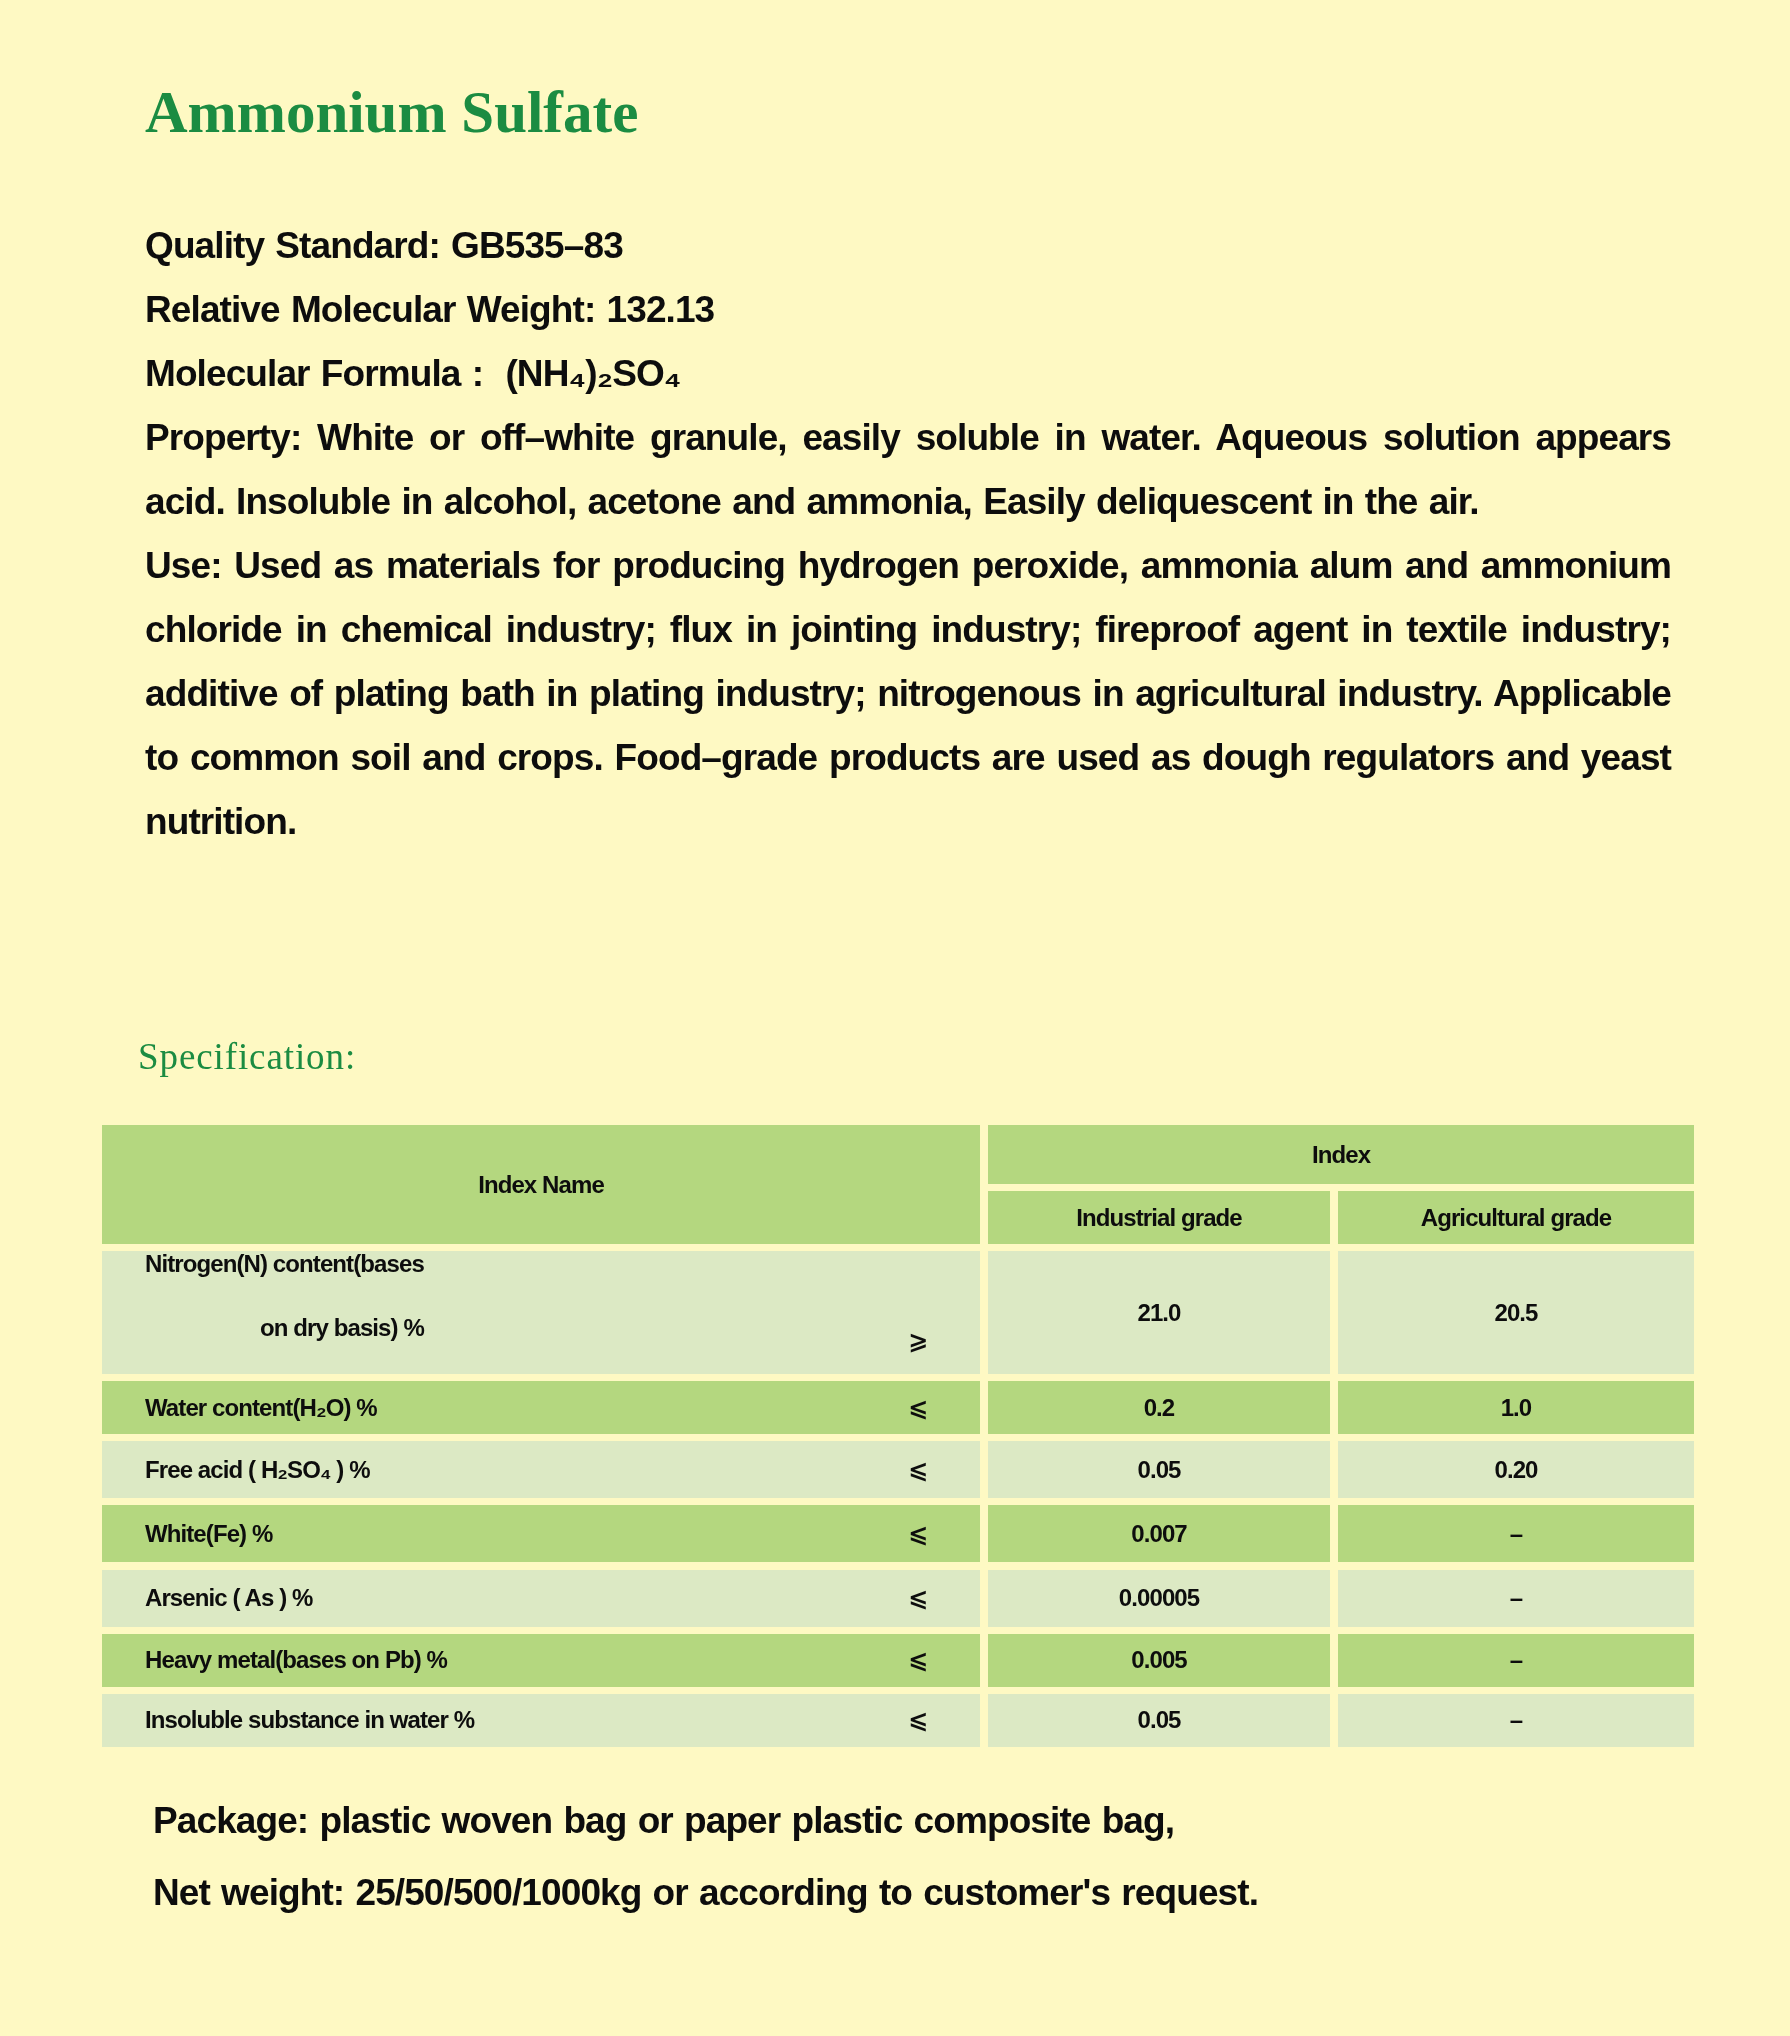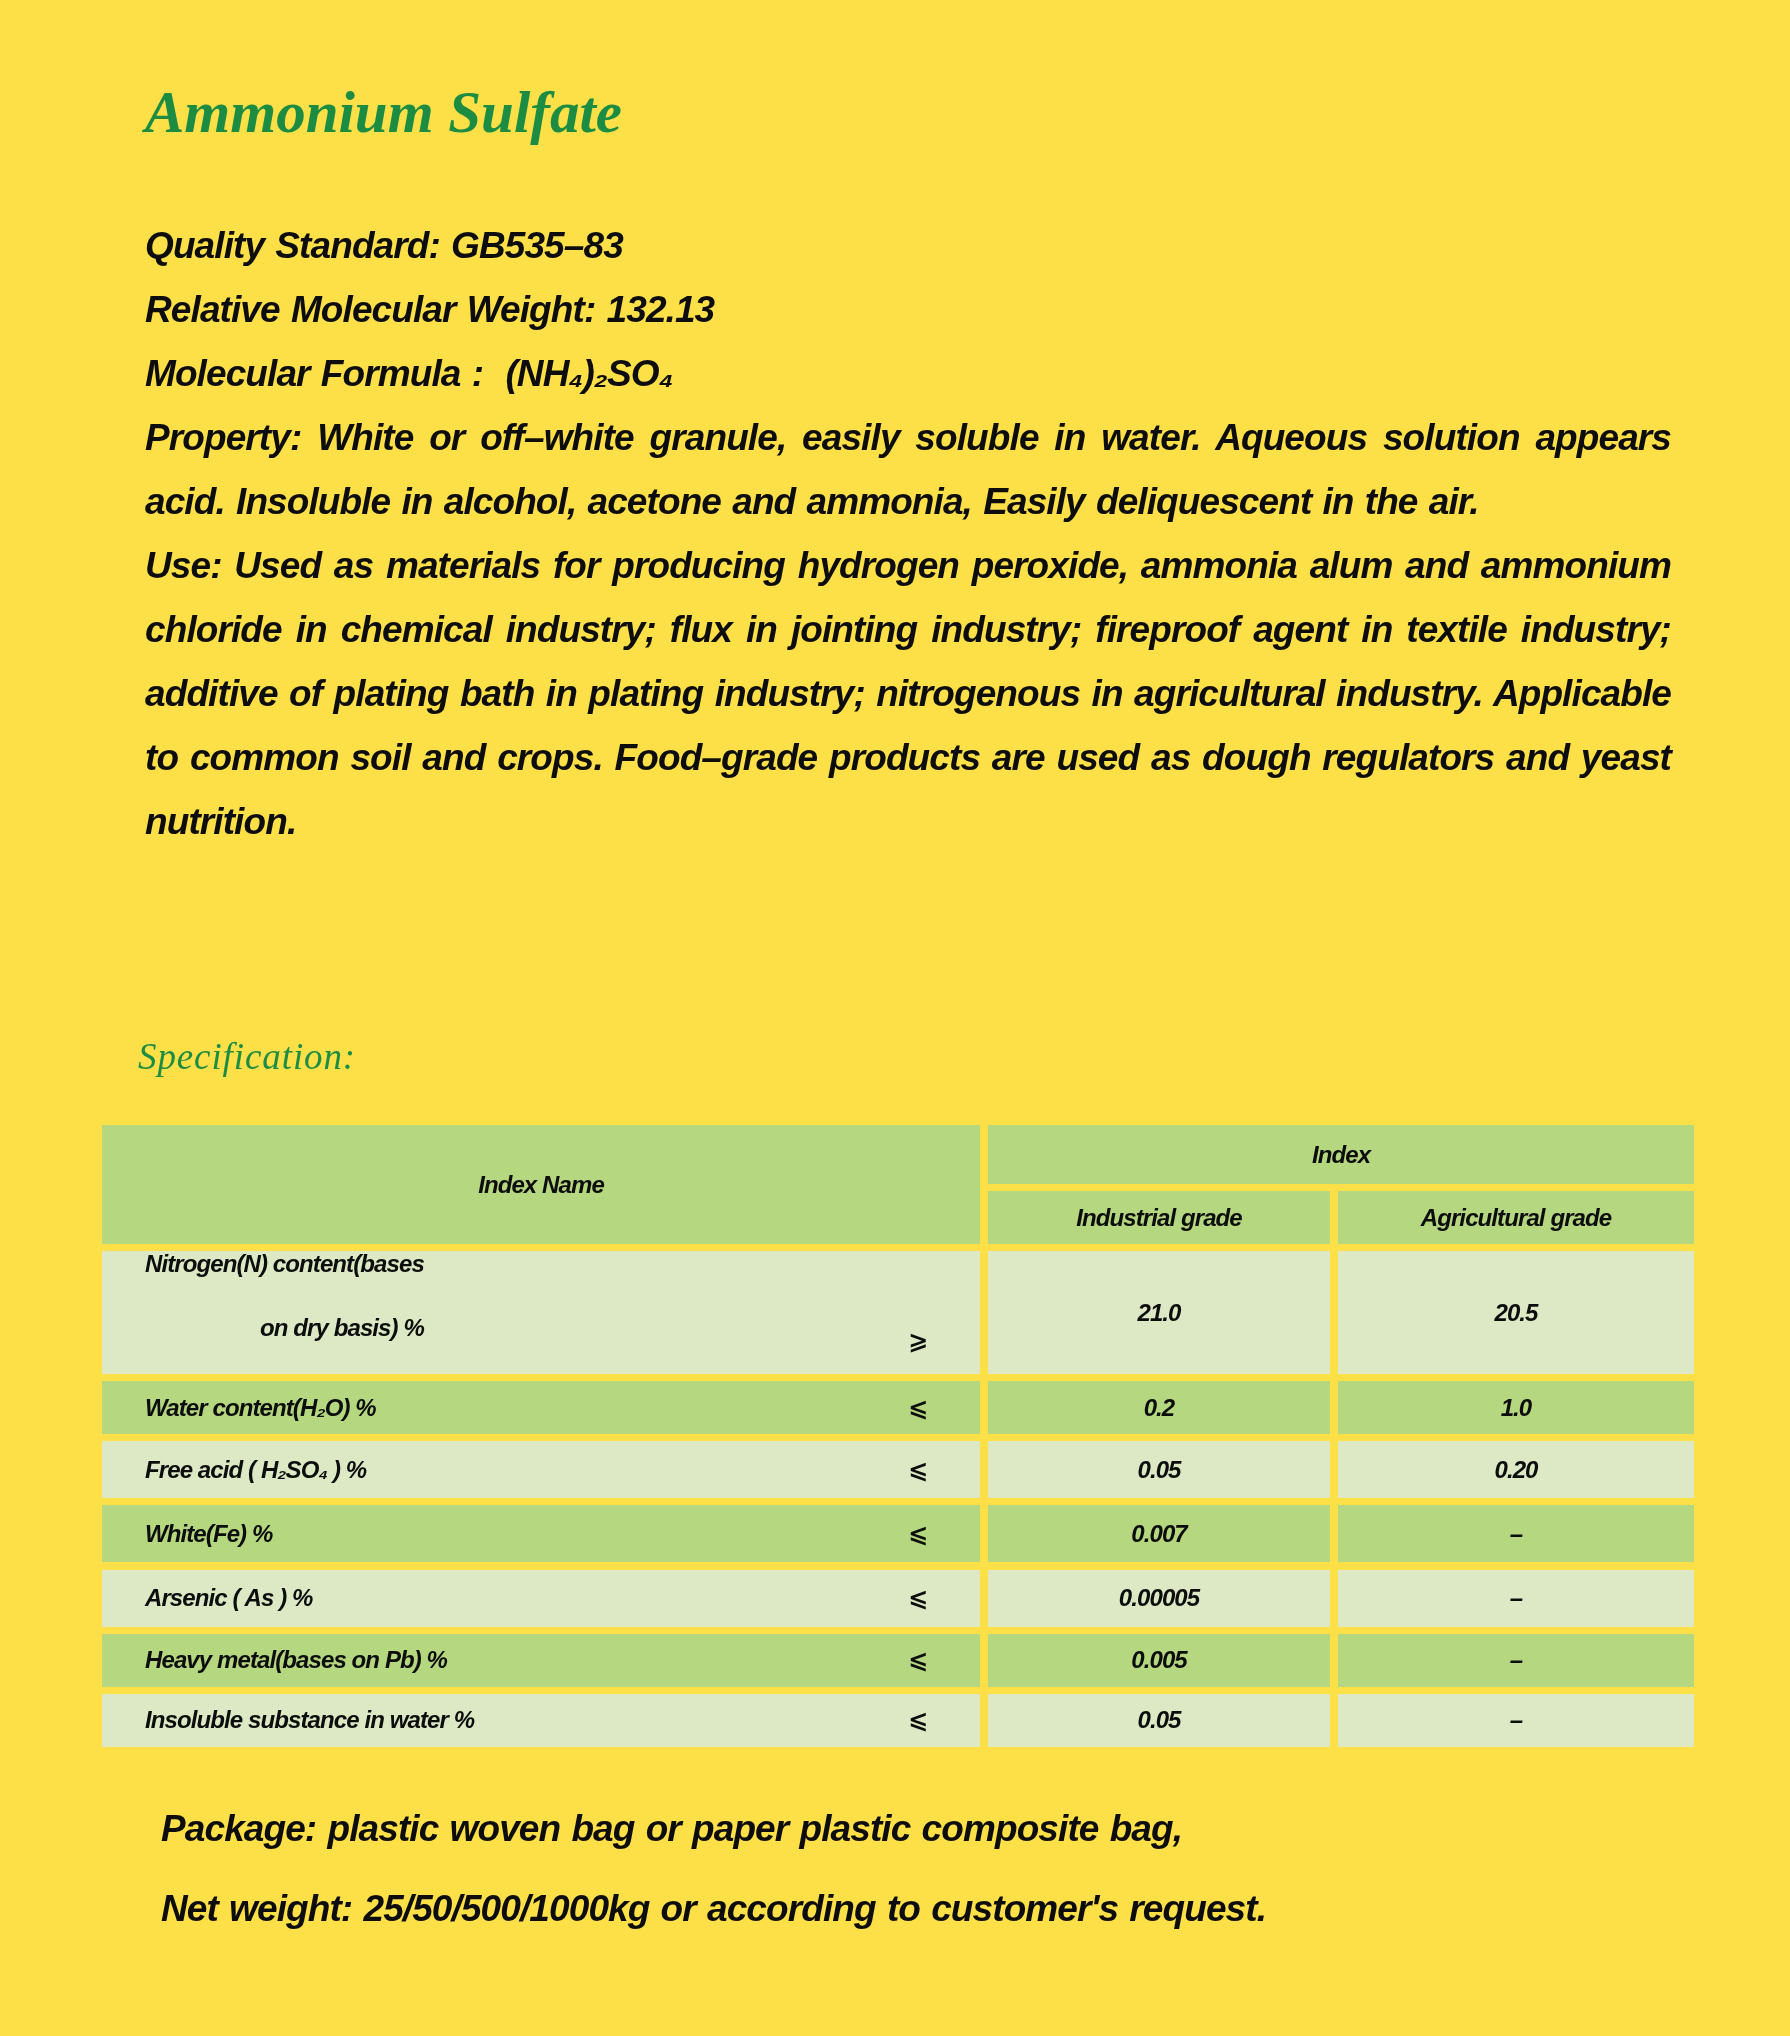--- a/index.html
+++ b/index.html
@@ -4,25 +4,24 @@
 <style>
   html, body {
     margin: 0;
     padding: 0;
     background: #ffffff;
   }
   .page {
     position: relative;
     width: 1790px;
     height: 2036px;
-    background: #fde047;
+    background: #fef9c3;
     font-family: "Liberation Sans", "DejaVu Sans", sans-serif;
     color: #0d0d0d;
     overflow: hidden;
-    font-style: italic;
   }
 
   
   .title {
     position: absolute;
     left: 145px;
     top: 78px;
     margin: 0;
     font-family: "Liberation Serif", "DejaVu Serif", serif;
     font-size: 59px;
@@ -113,21 +112,21 @@
     position: absolute;
     left: 145px;
     top: 1781px;
     width: 1568px;
     font-size: 37px;
     font-weight: 700;
     line-height: 64px;
     letter-spacing: -0.9px;
     word-spacing: 1.8px;
   }
-  .footer-text p { margin: 16px; white-space: pre-wrap; }
+  .footer-text p { margin: 8px; white-space: pre-wrap; }
 </style>
 </head>
 <body>
 
 <div class="page">
 
   <h1 class="title">Ammonium Sulfate</h1>
 
   <div class="body-text">
     <p class="line">Quality Standard: GB535–83</p>

